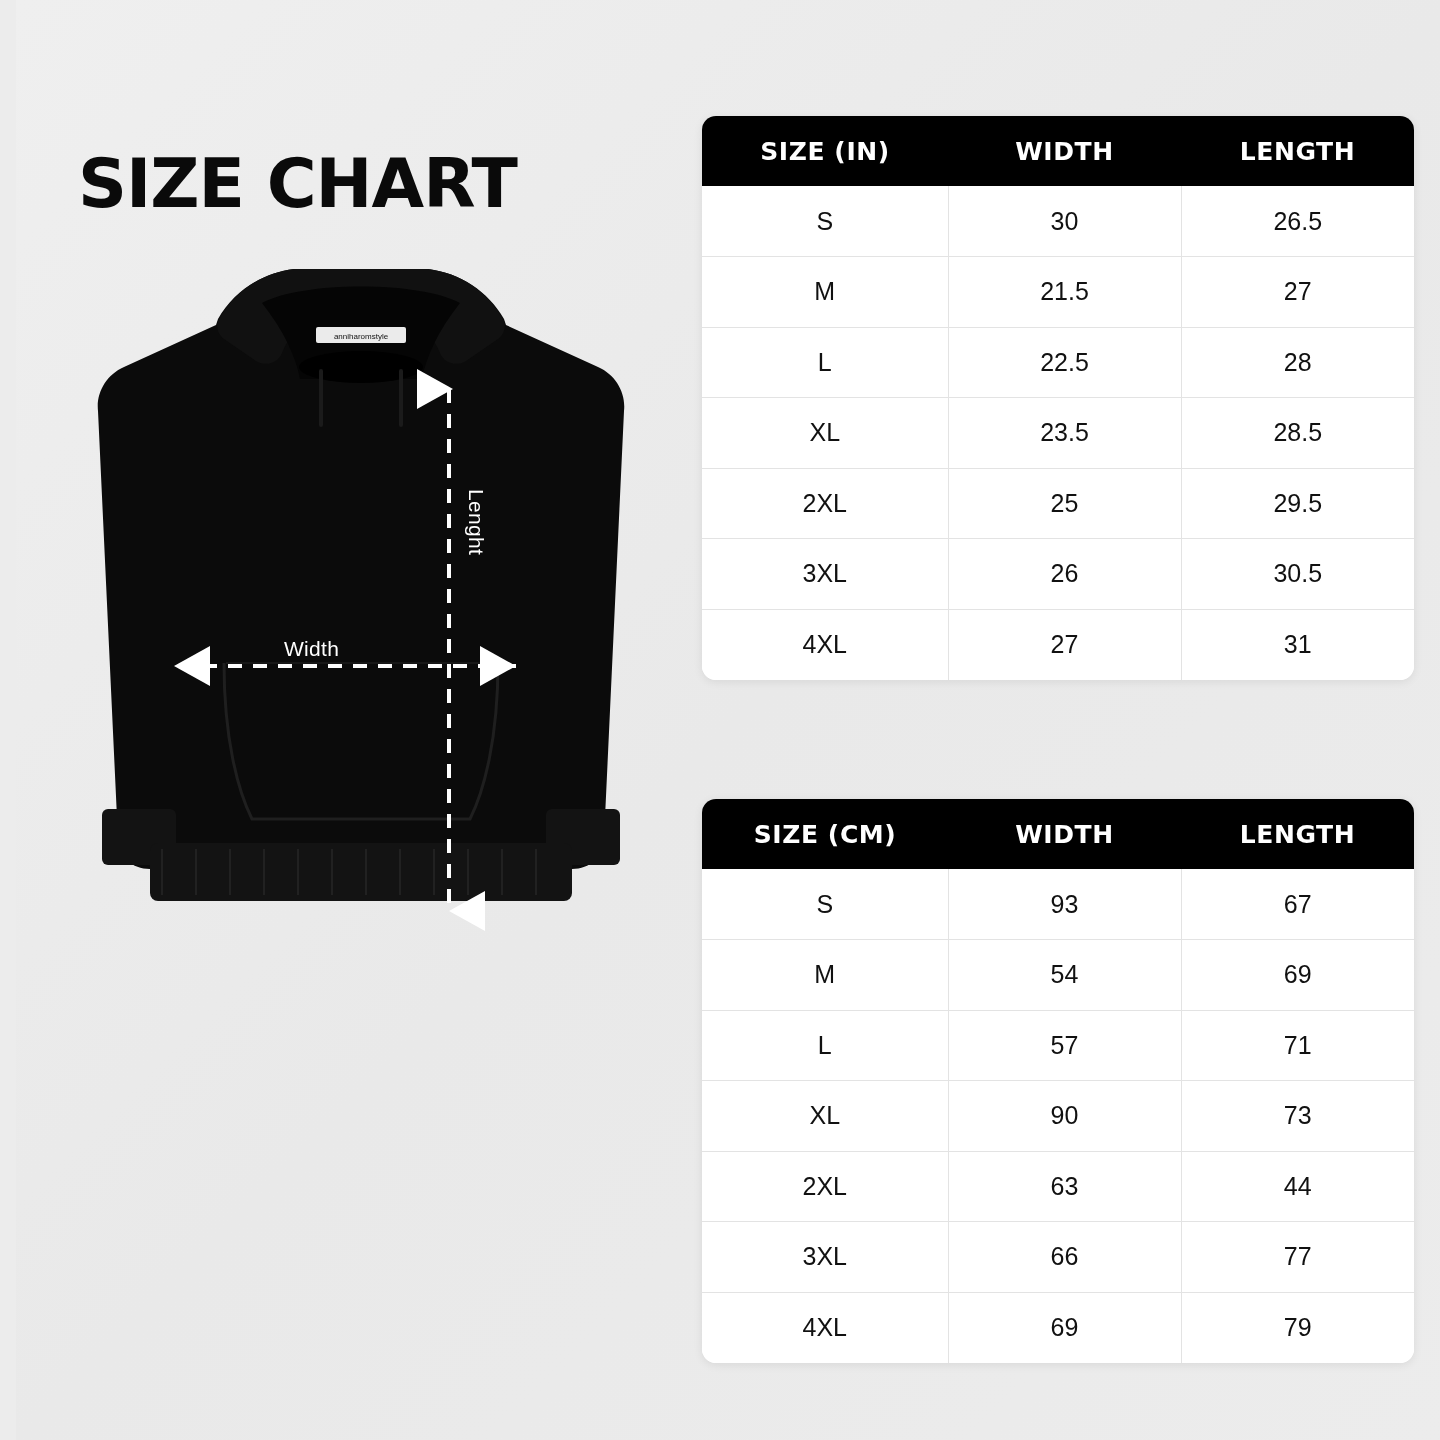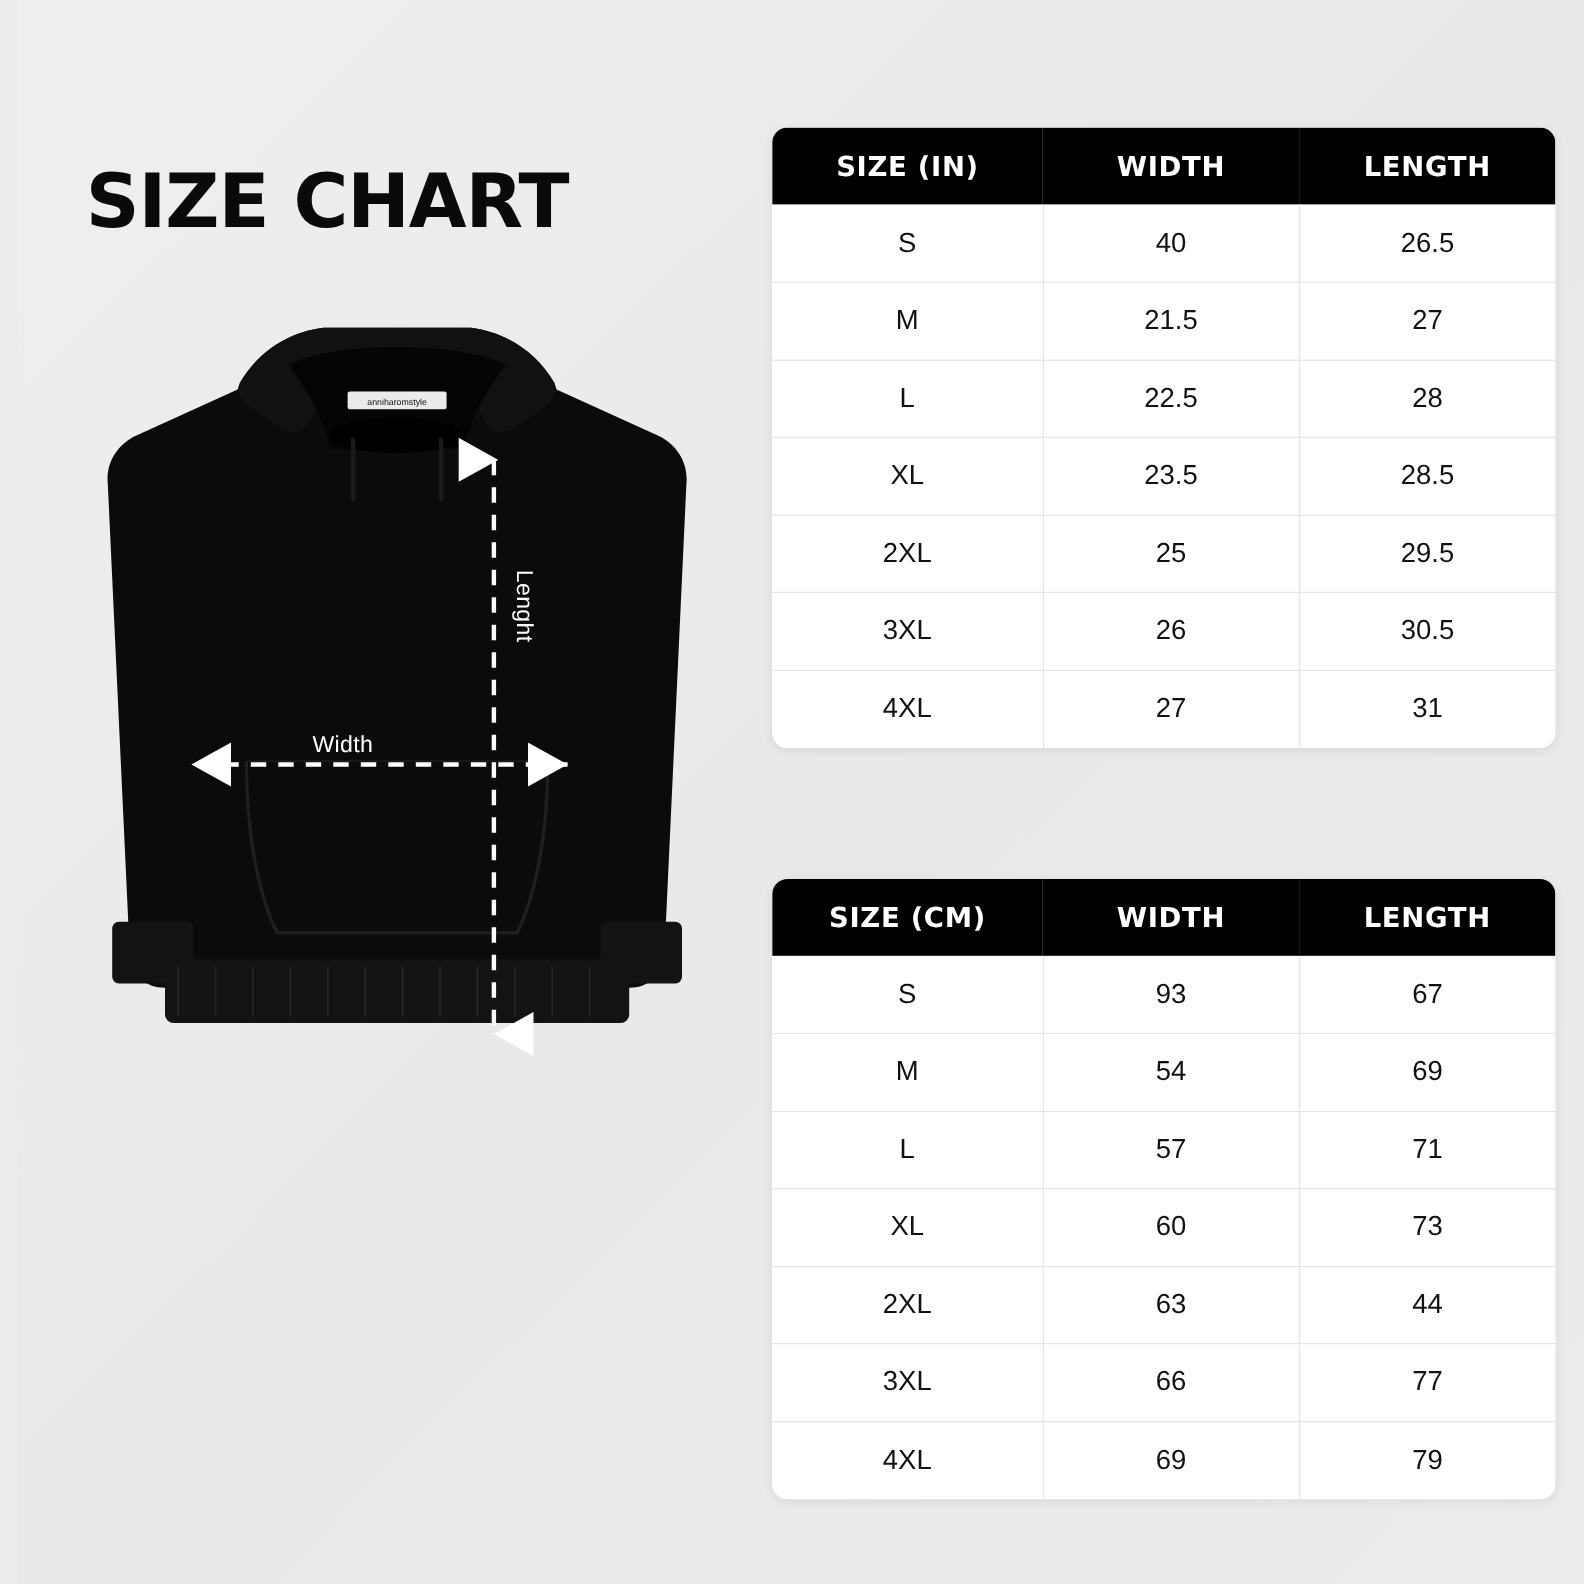--- a/index.html
+++ b/index.html
@@ -27,21 +27,21 @@
     font-weight: 800;
     letter-spacing: -1px;
     color: #0a0a0a;
     line-height: 1;
     font-family: "DejaVu Sans", sans-serif;
   }
 
   
   .hoodie-wrap {
     position: absolute;
-    left: 50px; top: 268px;
+    left: 50px; top: 239px;
     width: 590px; height: 720px;
   }
   .hoodie-svg { display: block; width: 590px; height: 720px; }
 
   .dim-label {
     position: absolute;
     color: #ffffff;
     font-size: 21px;
     font-family: "Liberation Sans", sans-serif;
     letter-spacing: .3px;
@@ -218,21 +218,21 @@
       <thead>
         <tr>
           <th>SIZE (IN)</th>
           <th>WIDTH</th>
           <th>LENGTH</th>
         </tr>
       </thead>
       <tbody>
         <tr>
           <td>S</td>
-          <td>40</td>
+          <td>30</td>
           <td>26.5</td>
         </tr>
         <tr>
           <td>M</td>
           <td>21.5</td>
           <td>27</td>
         </tr>
         <tr>
           <td>L</td>
           <td>22.5</td>
@@ -282,21 +282,21 @@
           <td>54</td>
           <td>69</td>
         </tr>
         <tr>
           <td>L</td>
           <td>57</td>
           <td>71</td>
         </tr>
         <tr>
           <td>XL</td>
-          <td>60</td>
+          <td>90</td>
           <td>73</td>
         </tr>
         <tr>
           <td>2XL</td>
           <td>63</td>
           <td>44</td>
         </tr>
         <tr>
           <td>3XL</td>
           <td>66</td>

